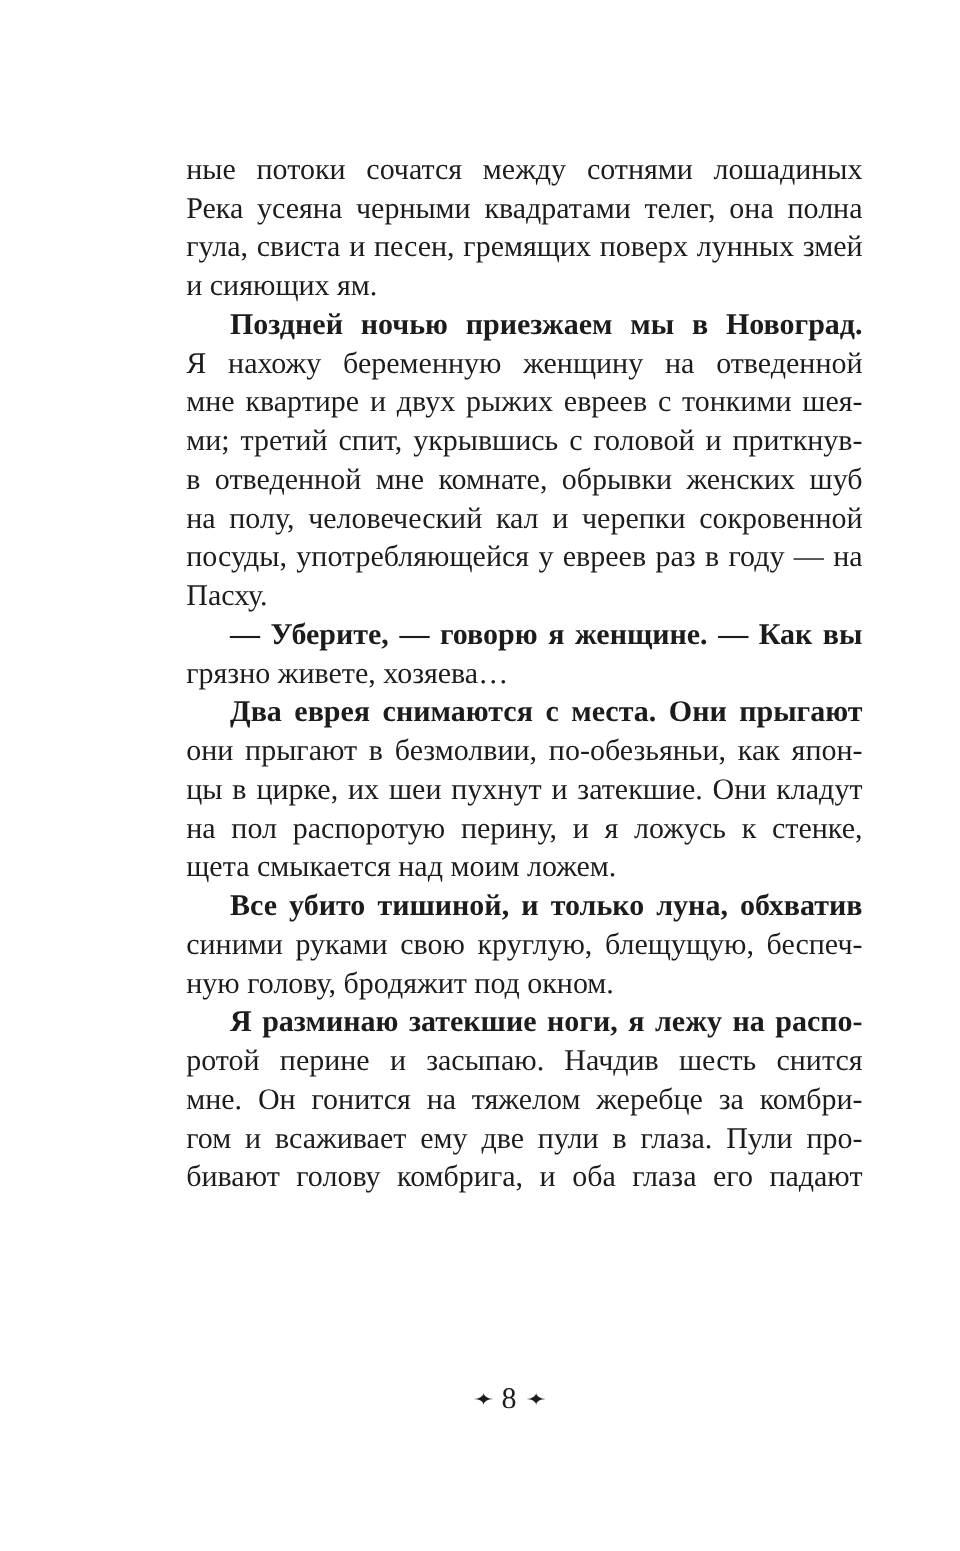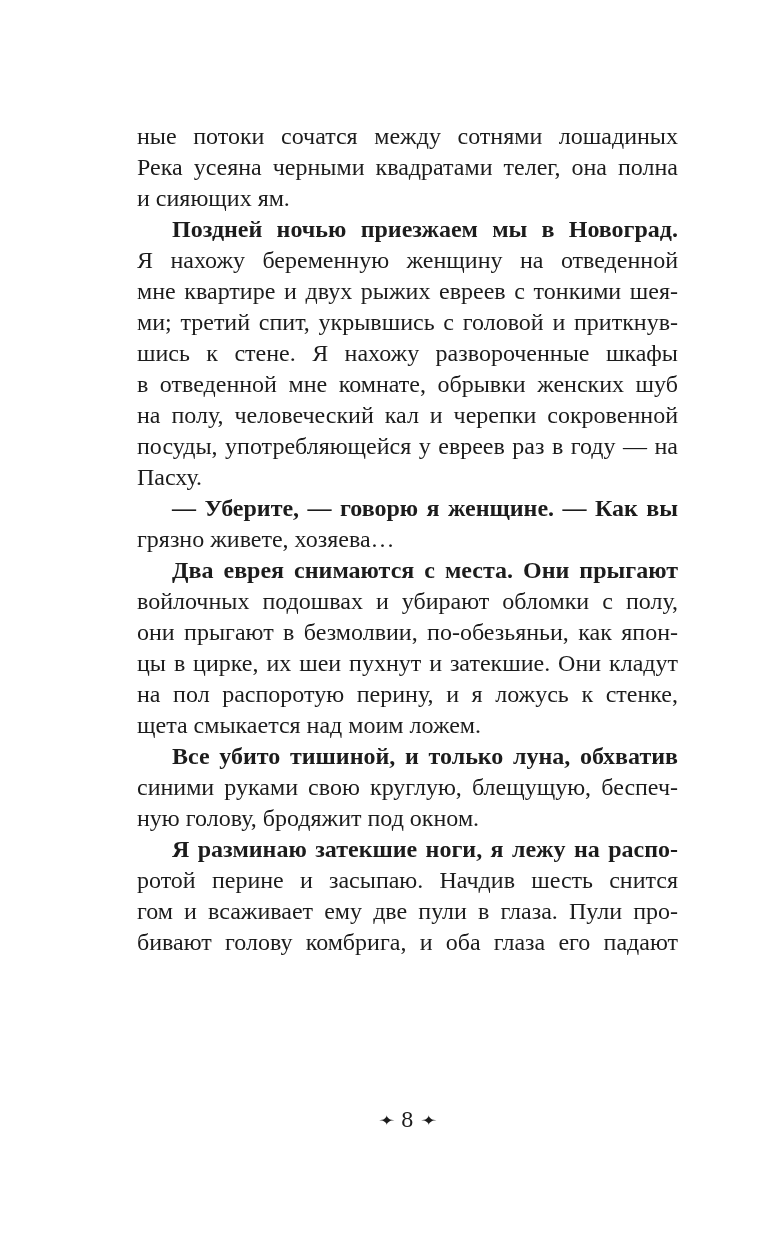--- a/index.html
+++ b/index.html
@@ -52,57 +52,57 @@
   }
   .orn.left  { margin-right: 9px; }
   .orn.right { margin-left: 9px; }
   .page-num { letter-spacing: 0.5px; }
 </style>
 </head>
 <body>
 
 <div class="page" style="background: rgb(255, 255, 255);">
 
-  <main class="text-block" style="color: rgb(28, 28, 28);">
+  <main class="text-block" style="color: rgb(28, 28, 28); margin-left: 12px;">
       <div class="para">
         <div class="line">ные потоки сочатся между сотнями лошадиных</div>
         <div class="line">Река усеяна черными квадратами телег, она полна</div>
+        <div class="line">гула, свиста и песен, гремящих поверх лунных змей</div>
         <div class="line endpara">и сияющих ям.</div>
       </div>
       <div class="para indent">
         <div class="line">Поздней ночью приезжаем мы в Новоград.</div>
         <div class="line">Я нахожу беременную женщину на отведенной</div>
         <div class="line">мне квартире и двух рыжих евреев с тонкими шея-</div>
         <div class="line">ми; третий спит, укрывшись с головой и приткнув-</div>
-        <div class="line">шись к стене. Я нахожу развороченные шкафы</div>
         <div class="line">в отведенной мне комнате, обрывки женских шуб</div>
         <div class="line">на полу, человеческий кал и черепки сокровенной</div>
         <div class="line">посуды, употребляющейся у евреев раз в году — на</div>
         <div class="line endpara">Пасху.</div>
       </div>
       <div class="para indent">
         <div class="line">— Уберите, — говорю я женщине. — Как вы</div>
         <div class="line endpara">грязно живете, хозяева…</div>
       </div>
       <div class="para indent">
         <div class="line">Два еврея снимаются с места. Они прыгают на</div>
-        <div class="line">войлочных подошвах и убирают обломки с полу,</div>
         <div class="line">они прыгают в безмолвии, по-обезьяньи, как япон-</div>
         <div class="line">цы в цирке, их шеи пухнут и затекшие. Они кладут</div>
         <div class="line">на пол распоротую перину, и я ложусь к стенке,</div>
         <div class="line endpara">щета смыкается над моим ложем.</div>
       </div>
       <div class="para indent">
         <div class="line">Все убито тишиной, и только луна, обхватив</div>
         <div class="line">синими руками свою круглую, блещущую, беспеч-</div>
         <div class="line endpara">ную голову, бродяжит под окном.</div>
       </div>
       <div class="para indent">
         <div class="line">Я разминаю затекшие ноги, я лежу на распо-</div>
         <div class="line">ротой перине и засыпаю. Начдив шесть снится</div>
+        <div class="line">мне. Он гонится на тяжелом жеребце за комбри-</div>
         <div class="line">гом и всаживает ему две пули в глаза. Пули про-</div>
         <div class="line">бивают голову комбрига, и оба глаза его падают</div>
       </div>
     </main>
 
   <footer class="folio">
     <span class="orn left">✦</span><span class="page-num">8</span><span class="orn right">✦</span>
   </footer>
 
 </div>

